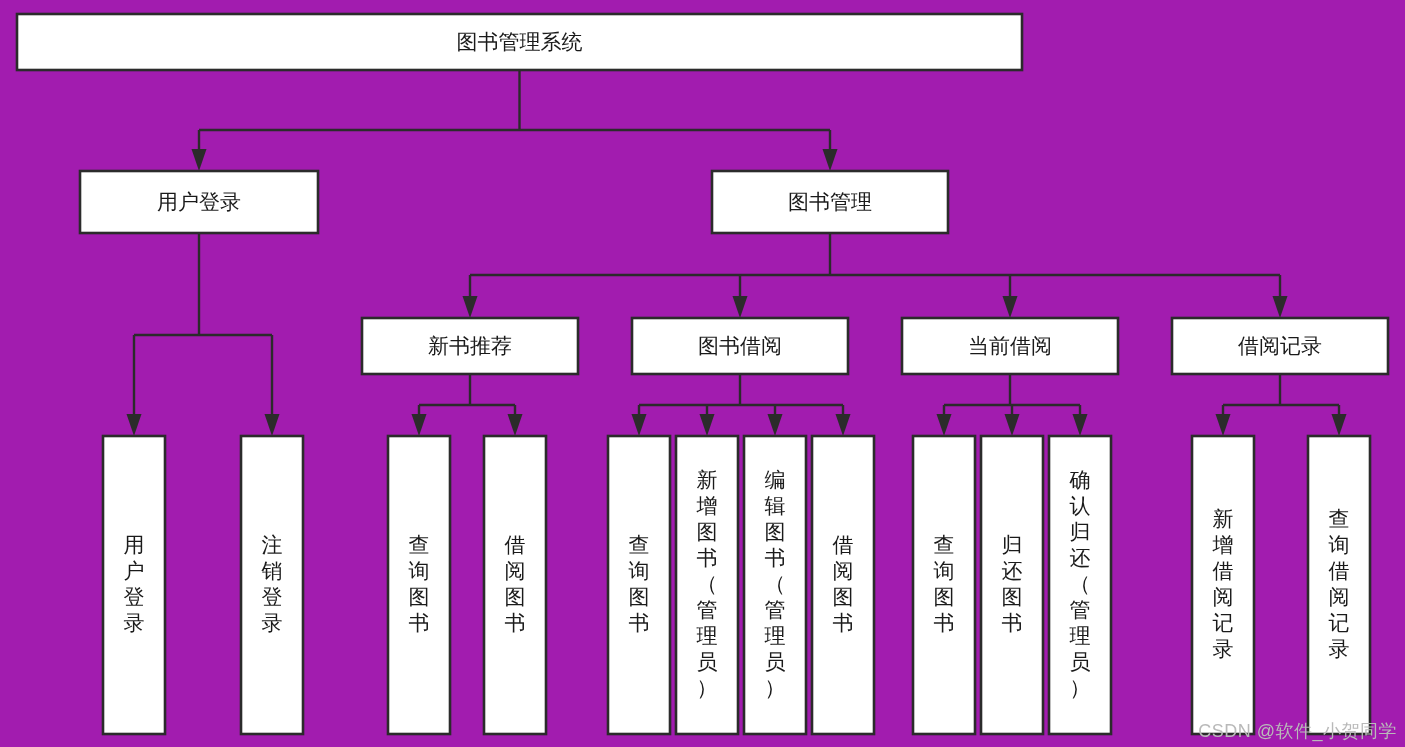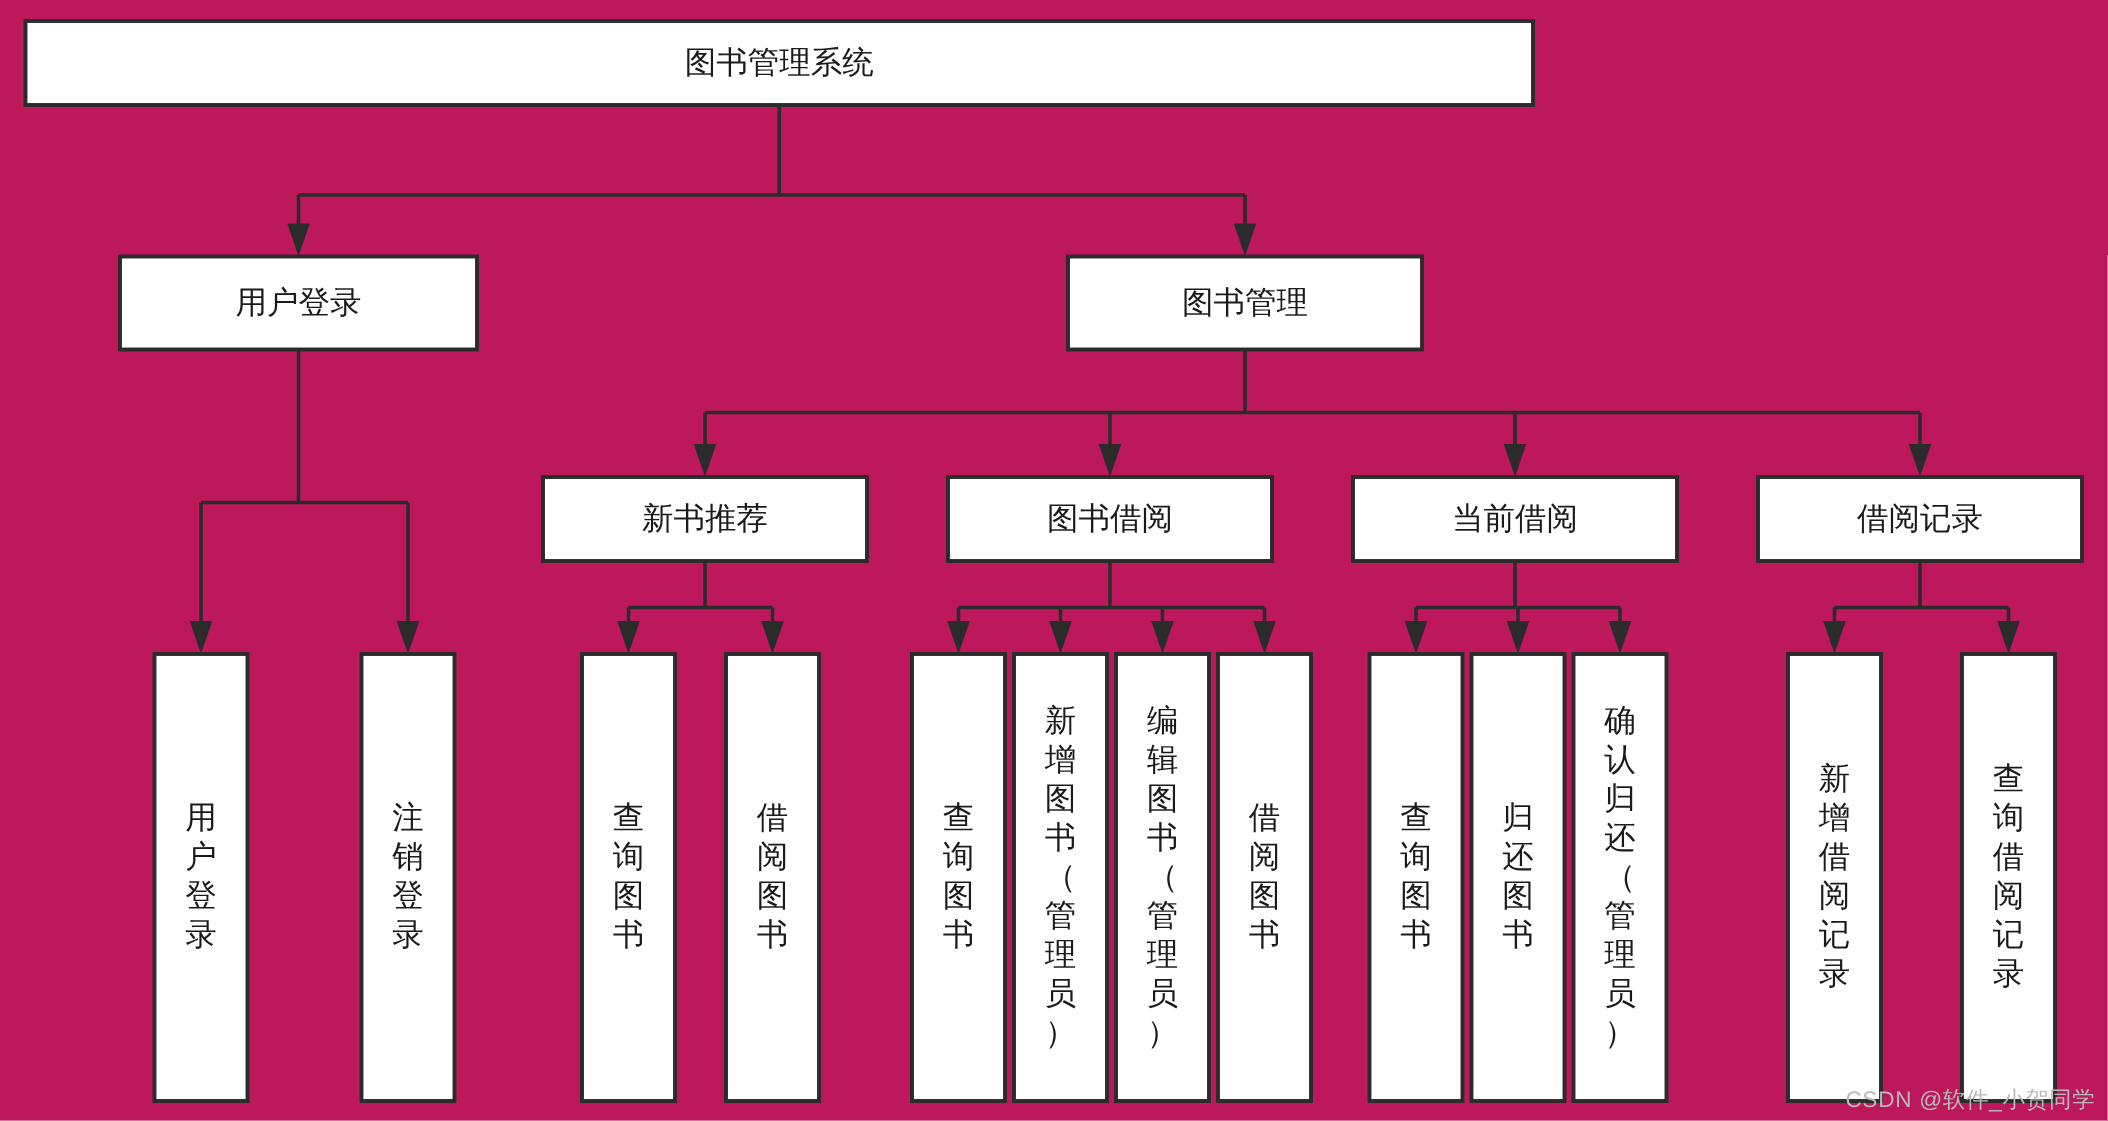--- a/index.html
+++ b/index.html
@@ -12,21 +12,21 @@
     width: 1405px;
     height: 747px;
     font-family: "Liberation Sans", "DejaVu Sans", sans-serif;
     overflow: hidden;
     position: relative;
   }
   #diagram-root {
     position: relative;
     width: 1405px;
     height: 747px;
-    background: #be185d;
+    background: #a21caf;
     text-align: center;
   }
   svg#tree-svg {
     position: absolute;
     left: 0;
     top: 0;
     width: 1405px;
     height: 747px;
     display: block;
   }
@@ -55,21 +55,21 @@
     font-size: 21px;
   }
   .label-v {
     font-size: 21px;
   }
   .watermark {
     position: absolute;
     right: 8px;
     bottom: 4px;
     font-family: "Liberation Sans", "DejaVu Sans", sans-serif;
-    font-size: 15px;
+    font-size: 18px;
     color: #b9b9b9;
     letter-spacing: 0.5px;
     white-space: nowrap;
     user-select: none;
   }
 </style>
 </head>
 <body>
 
 <div id="diagram-root">

